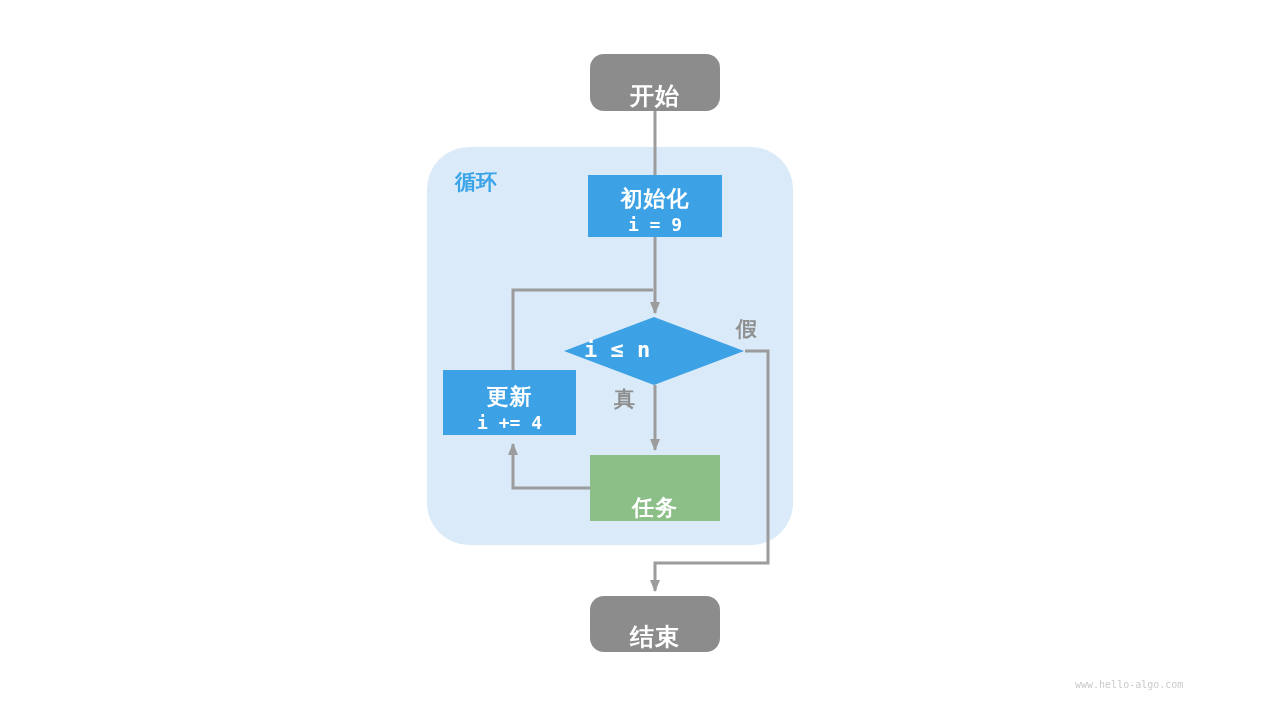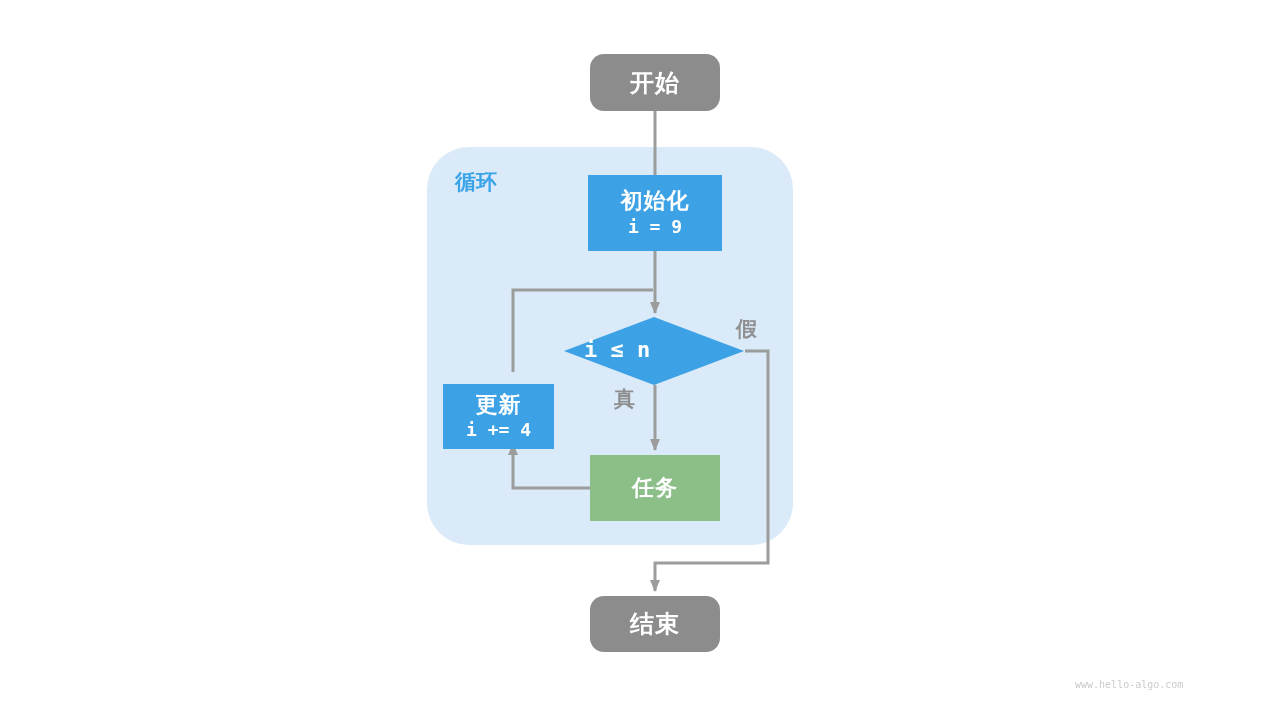--- a/index.html
+++ b/index.html
@@ -53,21 +53,21 @@
   }
   svg.overlay .diamond {
     fill: var(--node-blue);
     stroke: none;
   }
   .node {
     position: absolute;
     display: flex;
     flex-direction: column;
     align-items: center;
-    justify-content: center;
+    justify-content: flex-end;
     color: var(--text-on-node);
     z-index: 2;
     text-align: center;
   }
   .node .cn {
     font-size: 22px;
     font-weight: 700;
     letter-spacing: 1px;
     line-height: 1.25;
   }
@@ -78,22 +78,22 @@
     line-height: 1.35;
   }
   .terminal {
     background: var(--node-gray);
     border-radius: 14px;
   }
   .terminal .cn { font-size: 24px; }
   .process-blue { background: var(--node-blue); }
   .process-green { background: var(--node-green); }
   .node-start  { left: 590px; top: 54px;  width: 130px; height: 57px; }
-  .node-init   { left: 588px; top: 175px; width: 134px; height: 76px; }
-  .node-update { left: 443px; top: 384px; width: 111px; height: 65px; }
+  .node-init   { left: 588px; top: 175px; width: 134px; height: 62px; }
+  .node-update { left: 443px; top: 370px; width: 133px; height: 65px; }
   .node-task   { left: 590px; top: 455px; width: 130px; height: 66px; }
   .node-end    { left: 590px; top: 596px; width: 130px; height: 56px; }
   .cond-label {
     position: absolute;
     left: 584px; top: 337px;
     width: 140px;
     text-align: left;
     color: var(--text-on-node);
     font-family: "DejaVu Sans Mono", "Liberation Mono", monospace;
     font-size: 22px;

